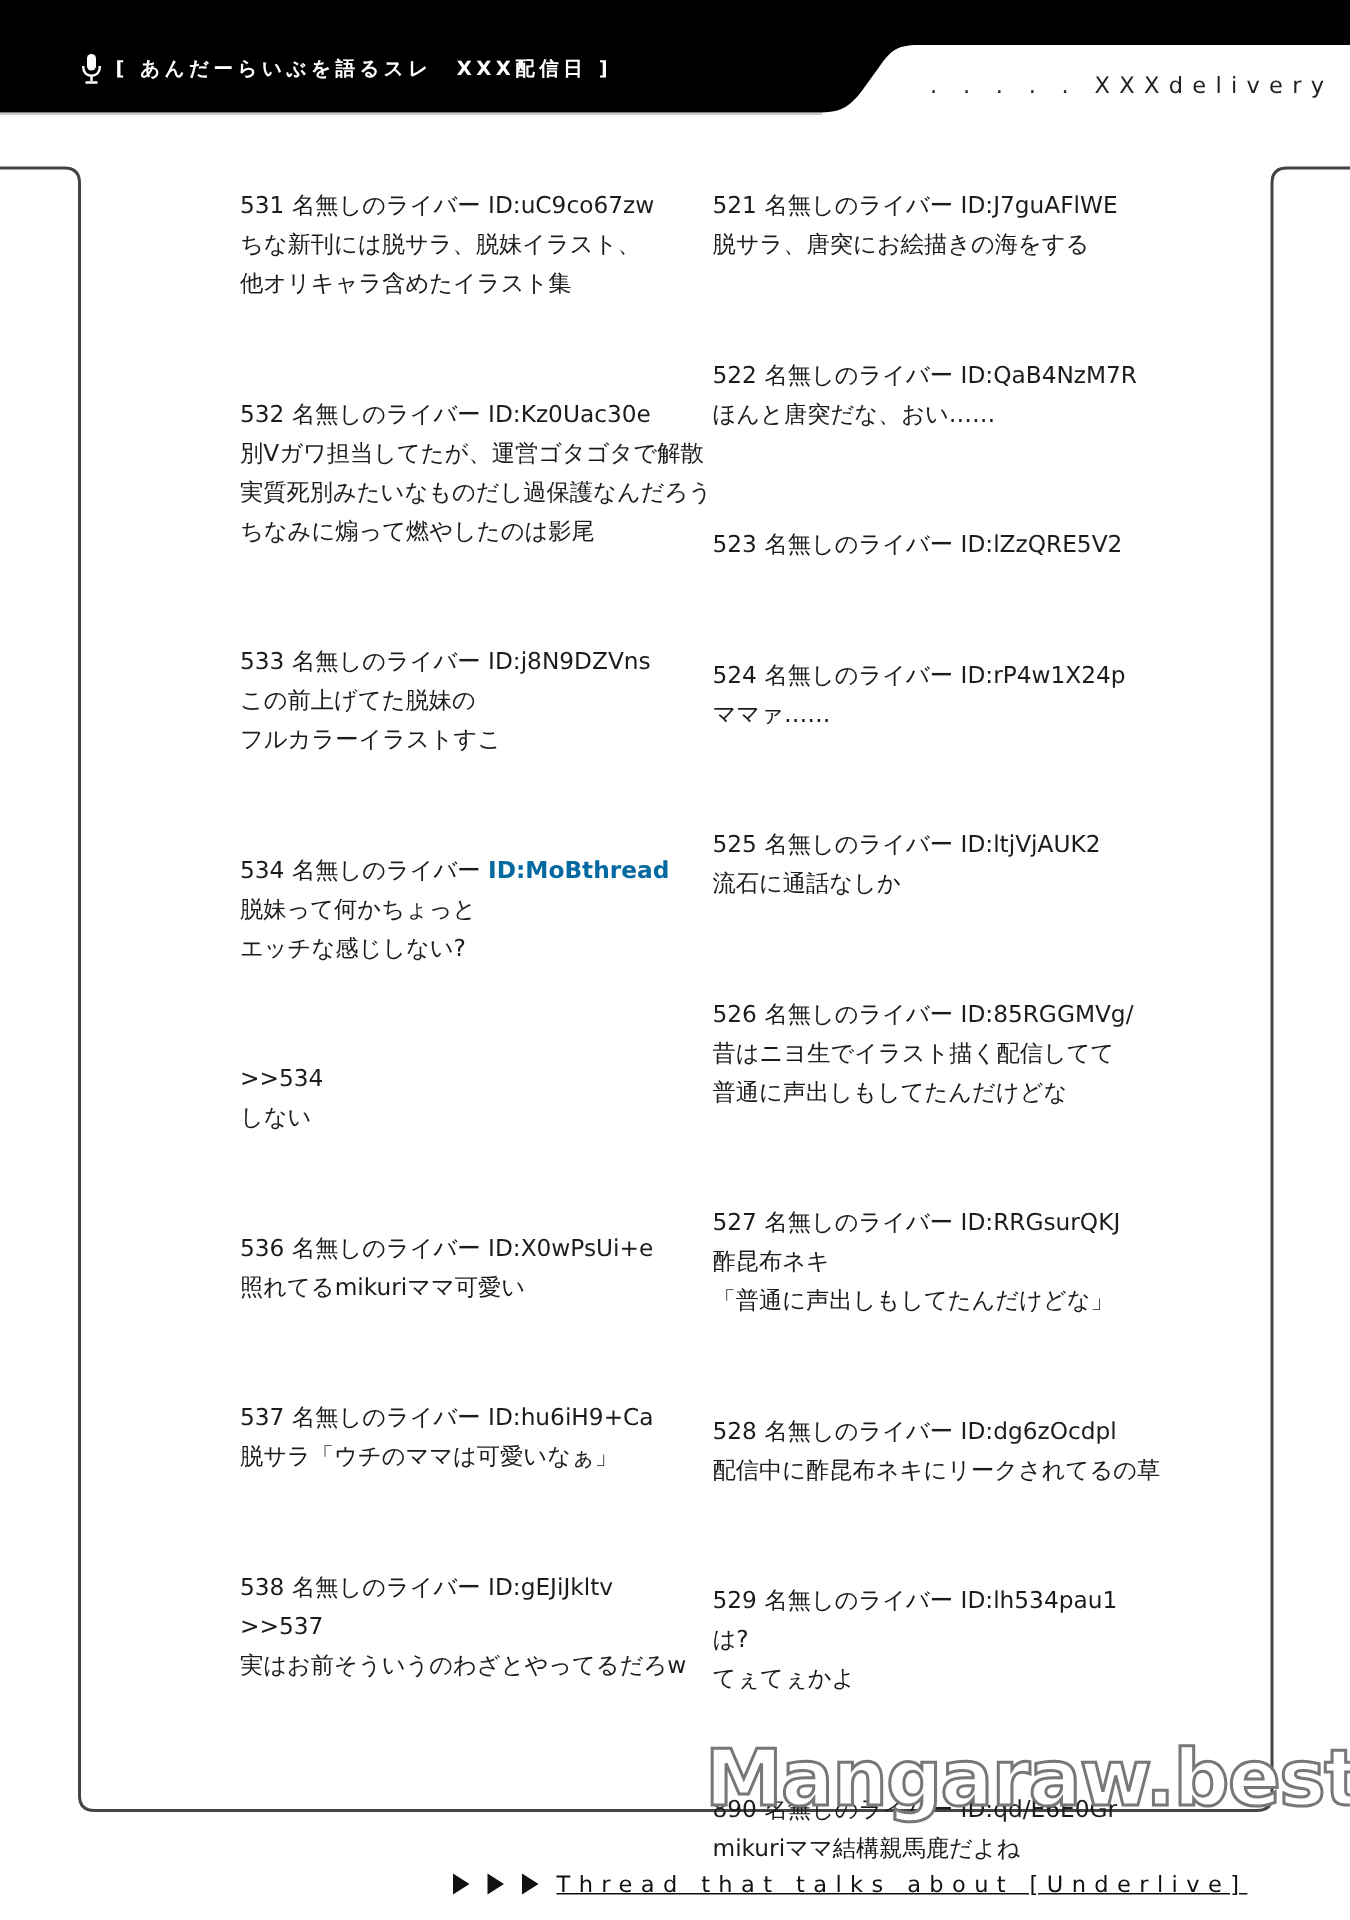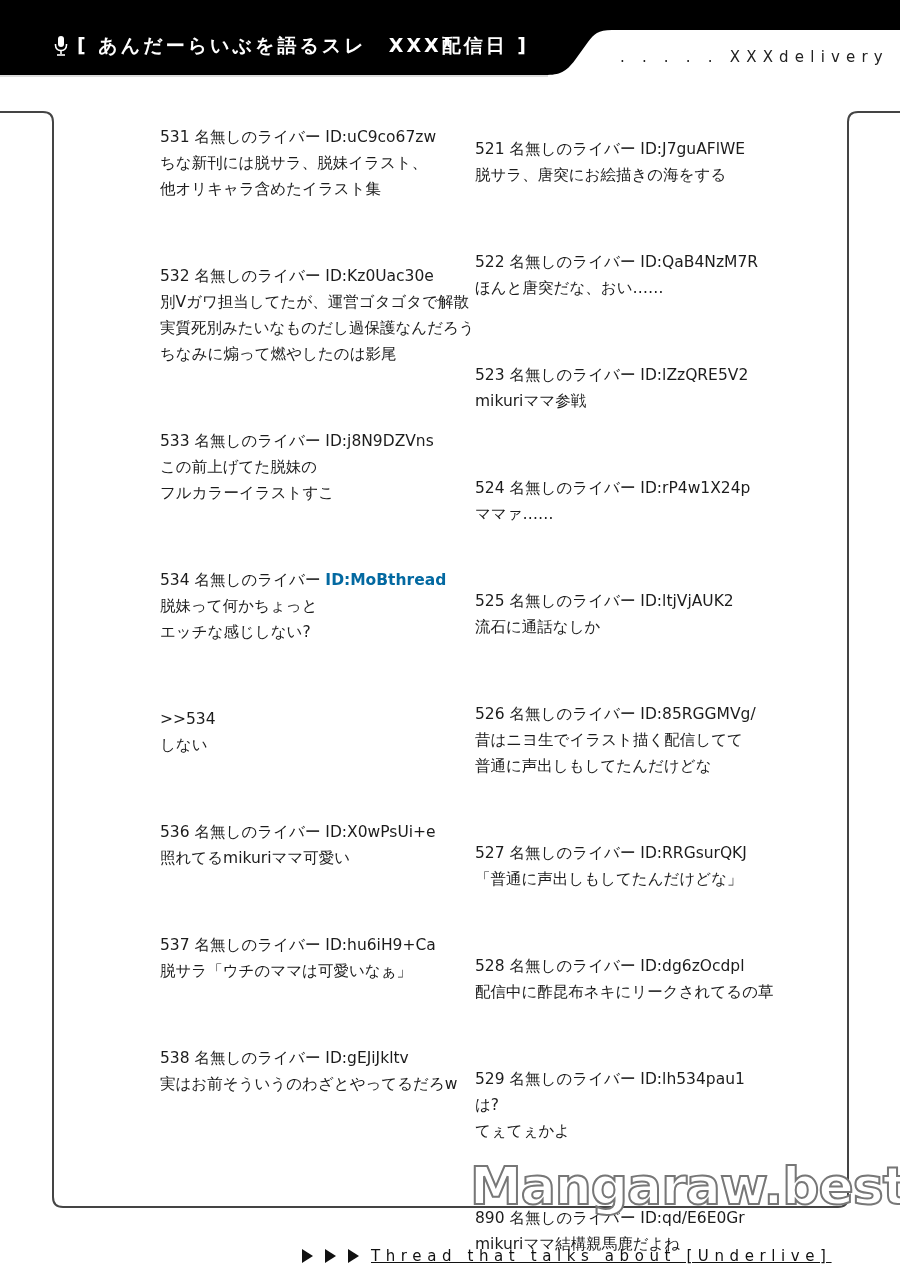--- a/index.html
+++ b/index.html
@@ -6,33 +6,33 @@
   body {
     width: 900px; height: 1280px; position: relative; overflow: hidden;
     background: #ffffff; color: #1a1a1a;
     font-family: "DejaVu Sans", "Liberation Sans", sans-serif;
   }
   .header-band { position: absolute; left: 0; top: 0; width: 900px; height: 80px; }
   .header-band svg { display: block; }
   .header-title {
     position: absolute; left: 53px; top: 30px; height: 32px;
     display: flex; align-items: center; gap: 8px;
-    color: #ffffff; font-size: 19px; letter-spacing: 3px; font-weight: bold;
+    color: #ffffff; font-size: 13px; letter-spacing: 3px; font-weight: bold;
     white-space: nowrap;
   }
   .mic-icon { width: 16px; height: 22px; display: inline-block; }
   .header-sub {
     position: absolute; left: 620px; top: 48px;
     font-size: 15px; letter-spacing: 6.2px; color: #222;
     font-family: "DejaVu Sans", sans-serif; white-space: nowrap;
   }
   .frame { position: absolute; left: 0; top: 0; width: 900px; height: 1280px; pointer-events: none; }
   .column { position: absolute; top: 124px; width: 360px; }
   .col-left { left: 124px; margin-left: 36px; }
-  .col-right { left: 475px; margin-top: 12px; }
+  .col-right { left: 475px; }
   .post { margin: 0; }
   .post-line {
     font-size: 15.5px; line-height: 26px; white-space: nowrap; color: #1c1c1c;
   }
   .post-head .num { margin-right: 5px; }
   .post-head .id.bold { font-weight: bold; color: #0369a1; }
   .gap-left { height: 61px; }
   .gap-right { height: 61px; }
   .footer {
     position: absolute; left: 302px; top: 1247px;
@@ -112,58 +112,59 @@
     <div class="post-line">照れてるmikuriママ可愛い</div>
   </div>
   <div class="gap-left"></div>
   <div class="post">
     <div class="post-line post-head"><span class="num">537</span><span>名無しのライバー</span> <span class="id">ID:hu6iH9+Ca</span></div>
     <div class="post-line">脱サラ「ウチのママは可愛いなぁ」</div>
   </div>
   <div class="gap-left"></div>
   <div class="post">
     <div class="post-line post-head"><span class="num">538</span><span>名無しのライバー</span> <span class="id">ID:gEJiJkltv</span></div>
+    <div class="post-line">&gt;&gt;537</div>
     <div class="post-line">実はお前そういうのわざとやってるだろw</div>
   </div>
 </div>
 
 <div class="column col-right">
   <div class="post">
     <div class="post-line post-head"><span class="num">521</span><span>名無しのライバー</span> <span class="id">ID:J7guAFlWE</span></div>
     <div class="post-line">脱サラ、唐突にお絵描きの海をする</div>
   </div>
   <div class="gap-right"></div>
   <div class="post">
     <div class="post-line post-head"><span class="num">522</span><span>名無しのライバー</span> <span class="id">ID:QaB4NzM7R</span></div>
     <div class="post-line">ほんと唐突だな、おい……</div>
   </div>
   <div class="gap-right"></div>
   <div class="post">
     <div class="post-line post-head"><span class="num">523</span><span>名無しのライバー</span> <span class="id">ID:lZzQRE5V2</span></div>
-    <div class="post-line">mikuriママ参戦</div>
   </div>
   <div class="gap-right"></div>
   <div class="post">
     <div class="post-line post-head"><span class="num">524</span><span>名無しのライバー</span> <span class="id">ID:rP4w1X24p</span></div>
     <div class="post-line">ママァ……</div>
   </div>
   <div class="gap-right"></div>
   <div class="post">
     <div class="post-line post-head"><span class="num">525</span><span>名無しのライバー</span> <span class="id">ID:ltjVjAUK2</span></div>
     <div class="post-line">流石に通話なしか</div>
   </div>
   <div class="gap-right"></div>
   <div class="post">
     <div class="post-line post-head"><span class="num">526</span><span>名無しのライバー</span> <span class="id">ID:85RGGMVg/</span></div>
     <div class="post-line">昔はニヨ生でイラスト描く配信してて</div>
     <div class="post-line">普通に声出しもしてたんだけどな</div>
   </div>
   <div class="gap-right"></div>
   <div class="post">
     <div class="post-line post-head"><span class="num">527</span><span>名無しのライバー</span> <span class="id">ID:RRGsurQKJ</span></div>
+    <div class="post-line">酢昆布ネキ</div>
     <div class="post-line">「普通に声出しもしてたんだけどな」</div>
   </div>
   <div class="gap-right"></div>
   <div class="post">
     <div class="post-line post-head"><span class="num">528</span><span>名無しのライバー</span> <span class="id">ID:dg6zOcdpl</span></div>
     <div class="post-line">配信中に酢昆布ネキにリークされてるの草</div>
   </div>
   <div class="gap-right"></div>
   <div class="post">
     <div class="post-line post-head"><span class="num">529</span><span>名無しのライバー</span> <span class="id">ID:lh534pau1</span></div>

